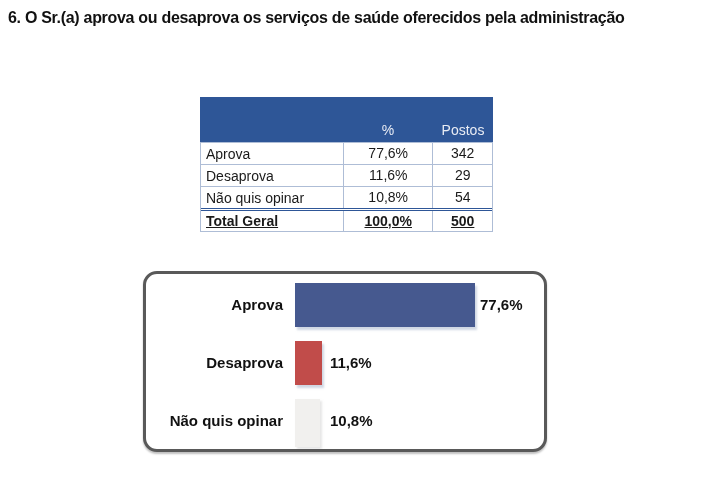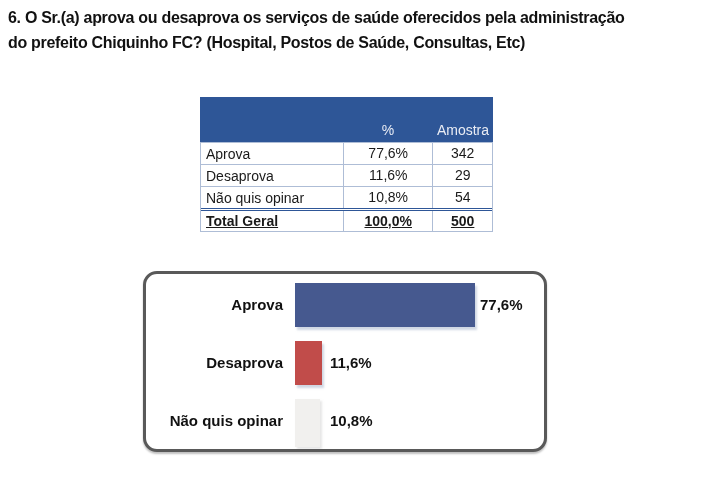--- a/index.html
+++ b/index.html
@@ -51,28 +51,27 @@
   .val-label {
     position: absolute; height: 44px; line-height: 44px;
     font-weight: bold; font-size: 15px; color: #111111; white-space: nowrap;
   }
 </style>
 </head>
 <body>
 
 <div class="title">
   <div>6. O Sr.(a) aprova ou desaprova os serviços de saúde oferecidos pela administração</div>
-  <div>do prefeito Chiquinho FC? (Hospital, Postos de Saúde, Consultas, Etc)</div>
 </div>
 
 <div class="table">
   <div class="thead">
     <div class="c1"></div>
     <div class="c2">%</div>
-    <div class="c3">Amostra</div>
+    <div class="c3">Postos</div>
   </div>
   <div class="trow">
     <div class="c1">Aprova</div>
     <div class="c2">77,6%</div>
     <div class="c3">342</div>
   </div>
   <div class="trow">
     <div class="c1">Desaprova</div>
     <div class="c2">11,6%</div>
     <div class="c3">29</div>

